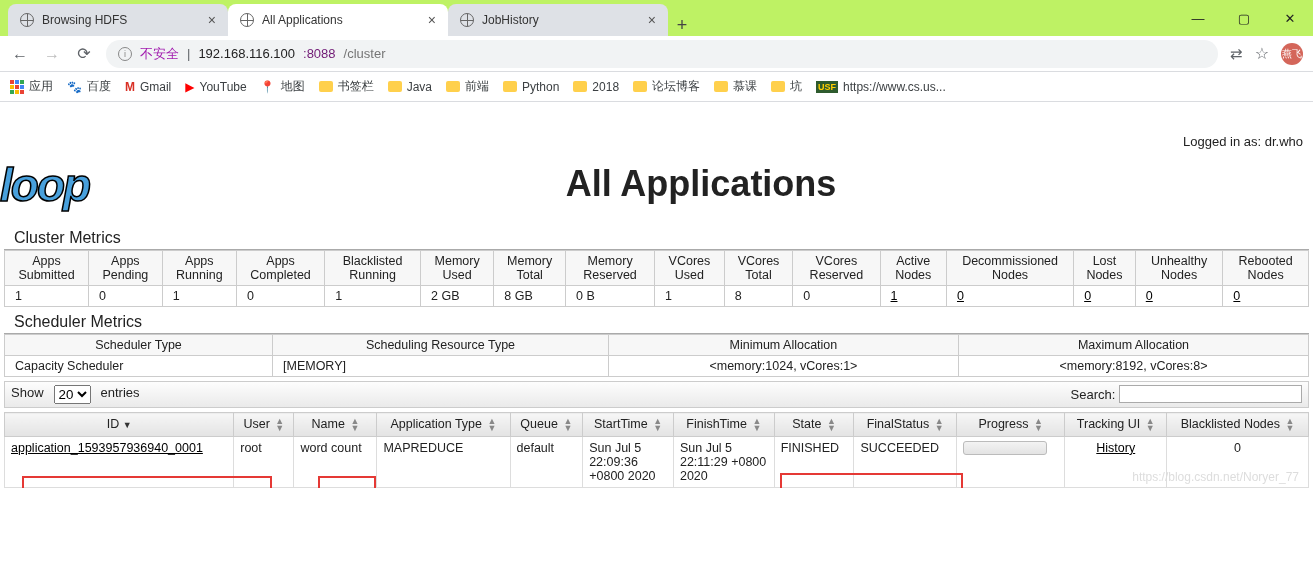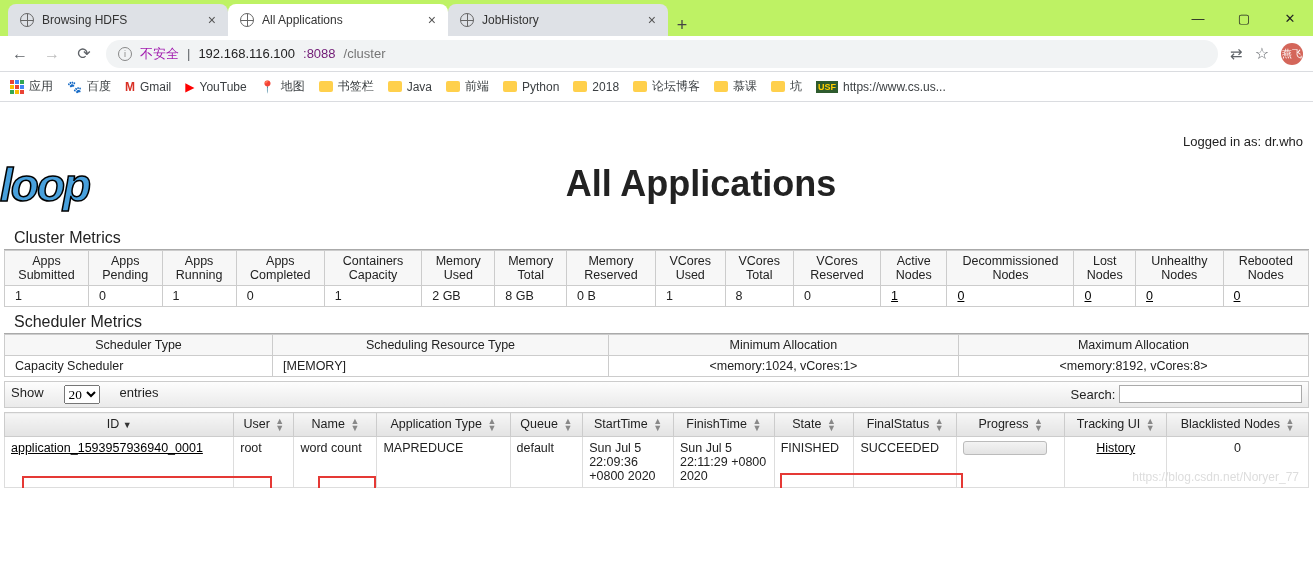--- a/index.html
+++ b/index.html
@@ -32,21 +32,21 @@
   .login-row { text-align:right; padding:4px 10px; font-size:13px; font-family:Verdana, sans-serif;margin-top:28px;}
   .logo-h1 { display:flex; align-items:center; }
   .logo { font-family: Arial Black, Arial, sans-serif; font-weight:900; font-style:italic; font-size:46px; color:#48a0dc; text-shadow:0 0 1px #000; -webkit-text-stroke:1.5px #000; letter-spacing:-2px; margin-top:-6px;text-align:center;}
   h1.title { flex:1; text-align:center; font-size:36px; font-weight:bold; font-family:Verdana, sans-serif; margin:10px 0 18px 0;}
   .section-header { font-size:16px; font-family:Verdana, sans-serif; border-bottom:1px solid #aaa; margin:4px 4px 0 4px; padding:2px 10px;}
   table.metrics { width:calc(100% - 8px); margin:0 4px; border-collapse:collapse; font-size:12.5px;}
   table.metrics th { border:1px solid #ccc; background:#f7f7f7; font-weight:normal; padding:3px 6px; text-align:center;}
   table.metrics td { border:1px solid #ccc; padding:3px 10px; }
   table.metrics td a { color:#000; text-decoration:underline;}
   .dt-bar { display:flex; align-items:flex-start; margin:4px; font-size:13px; background:linear-gradient(#fdfdfd,#eaeaea); border:1px solid #ccc; padding:3px 6px;}
-  .dt-bar select { margin:0 20px;font-family:Liberation Serif, serif;}
+  .dt-bar select { margin:0 10px;}
   .dt-bar .search-wrap { margin-left:auto;}
   .dt-bar input { border:1px solid #aaa; height:18px;}
   table.apps { width:calc(100% - 8px); margin:0 4px; border-collapse:collapse; font-size:12.5px;border-radius:16px;}
   table.apps th { background:linear-gradient(#f6f6f6,#e3e3e3); border:1px solid #ccc; padding:4px 6px; font-weight:normal; position:relative;}
   table.apps th .sort { font-size:9px; color:#888; display:inline-block; line-height:7px; vertical-align:middle; margin-left:2px;}
   table.apps th .sort-desc { font-size:9px; color:#333;}
   table.apps td { border:1px solid #ddd; padding:4px 6px; vertical-align:top;}
   table.apps td a { color:#000; text-decoration:underline;}
   .progress-bar { width:84px; height:14px; background:linear-gradient(#f3f3f3,#e3e3e3); border:1px solid #bbb; border-radius:3px;}
   .dt-info { display:flex; align-items:center; margin:0 4px; padding:6px 8px; background:linear-gradient(#f2f2f2,#e6e6e6); border:1px solid #ccc; font-size:13px;}
@@ -182,21 +182,21 @@
   </div>
 
   <div class="section-header">Cluster Metrics</div>
   <table class="metrics">
     <thead>
         <tr id="cm-head">
           <th>Apps Submitted</th>
           <th>Apps Pending</th>
           <th>Apps Running</th>
           <th>Apps Completed</th>
-          <th>Containers Capacity</th>
+          <th>Blacklisted Running</th>
           <th>Memory Used</th>
           <th>Memory Total</th>
           <th>Memory Reserved</th>
           <th>VCores Used</th>
           <th>VCores Total</th>
           <th>VCores Reserved</th>
           <th>Active Nodes</th>
           <th>Decommissioned Nodes</th>
           <th>Lost Nodes</th>
           <th>Unhealthy Nodes</th>

